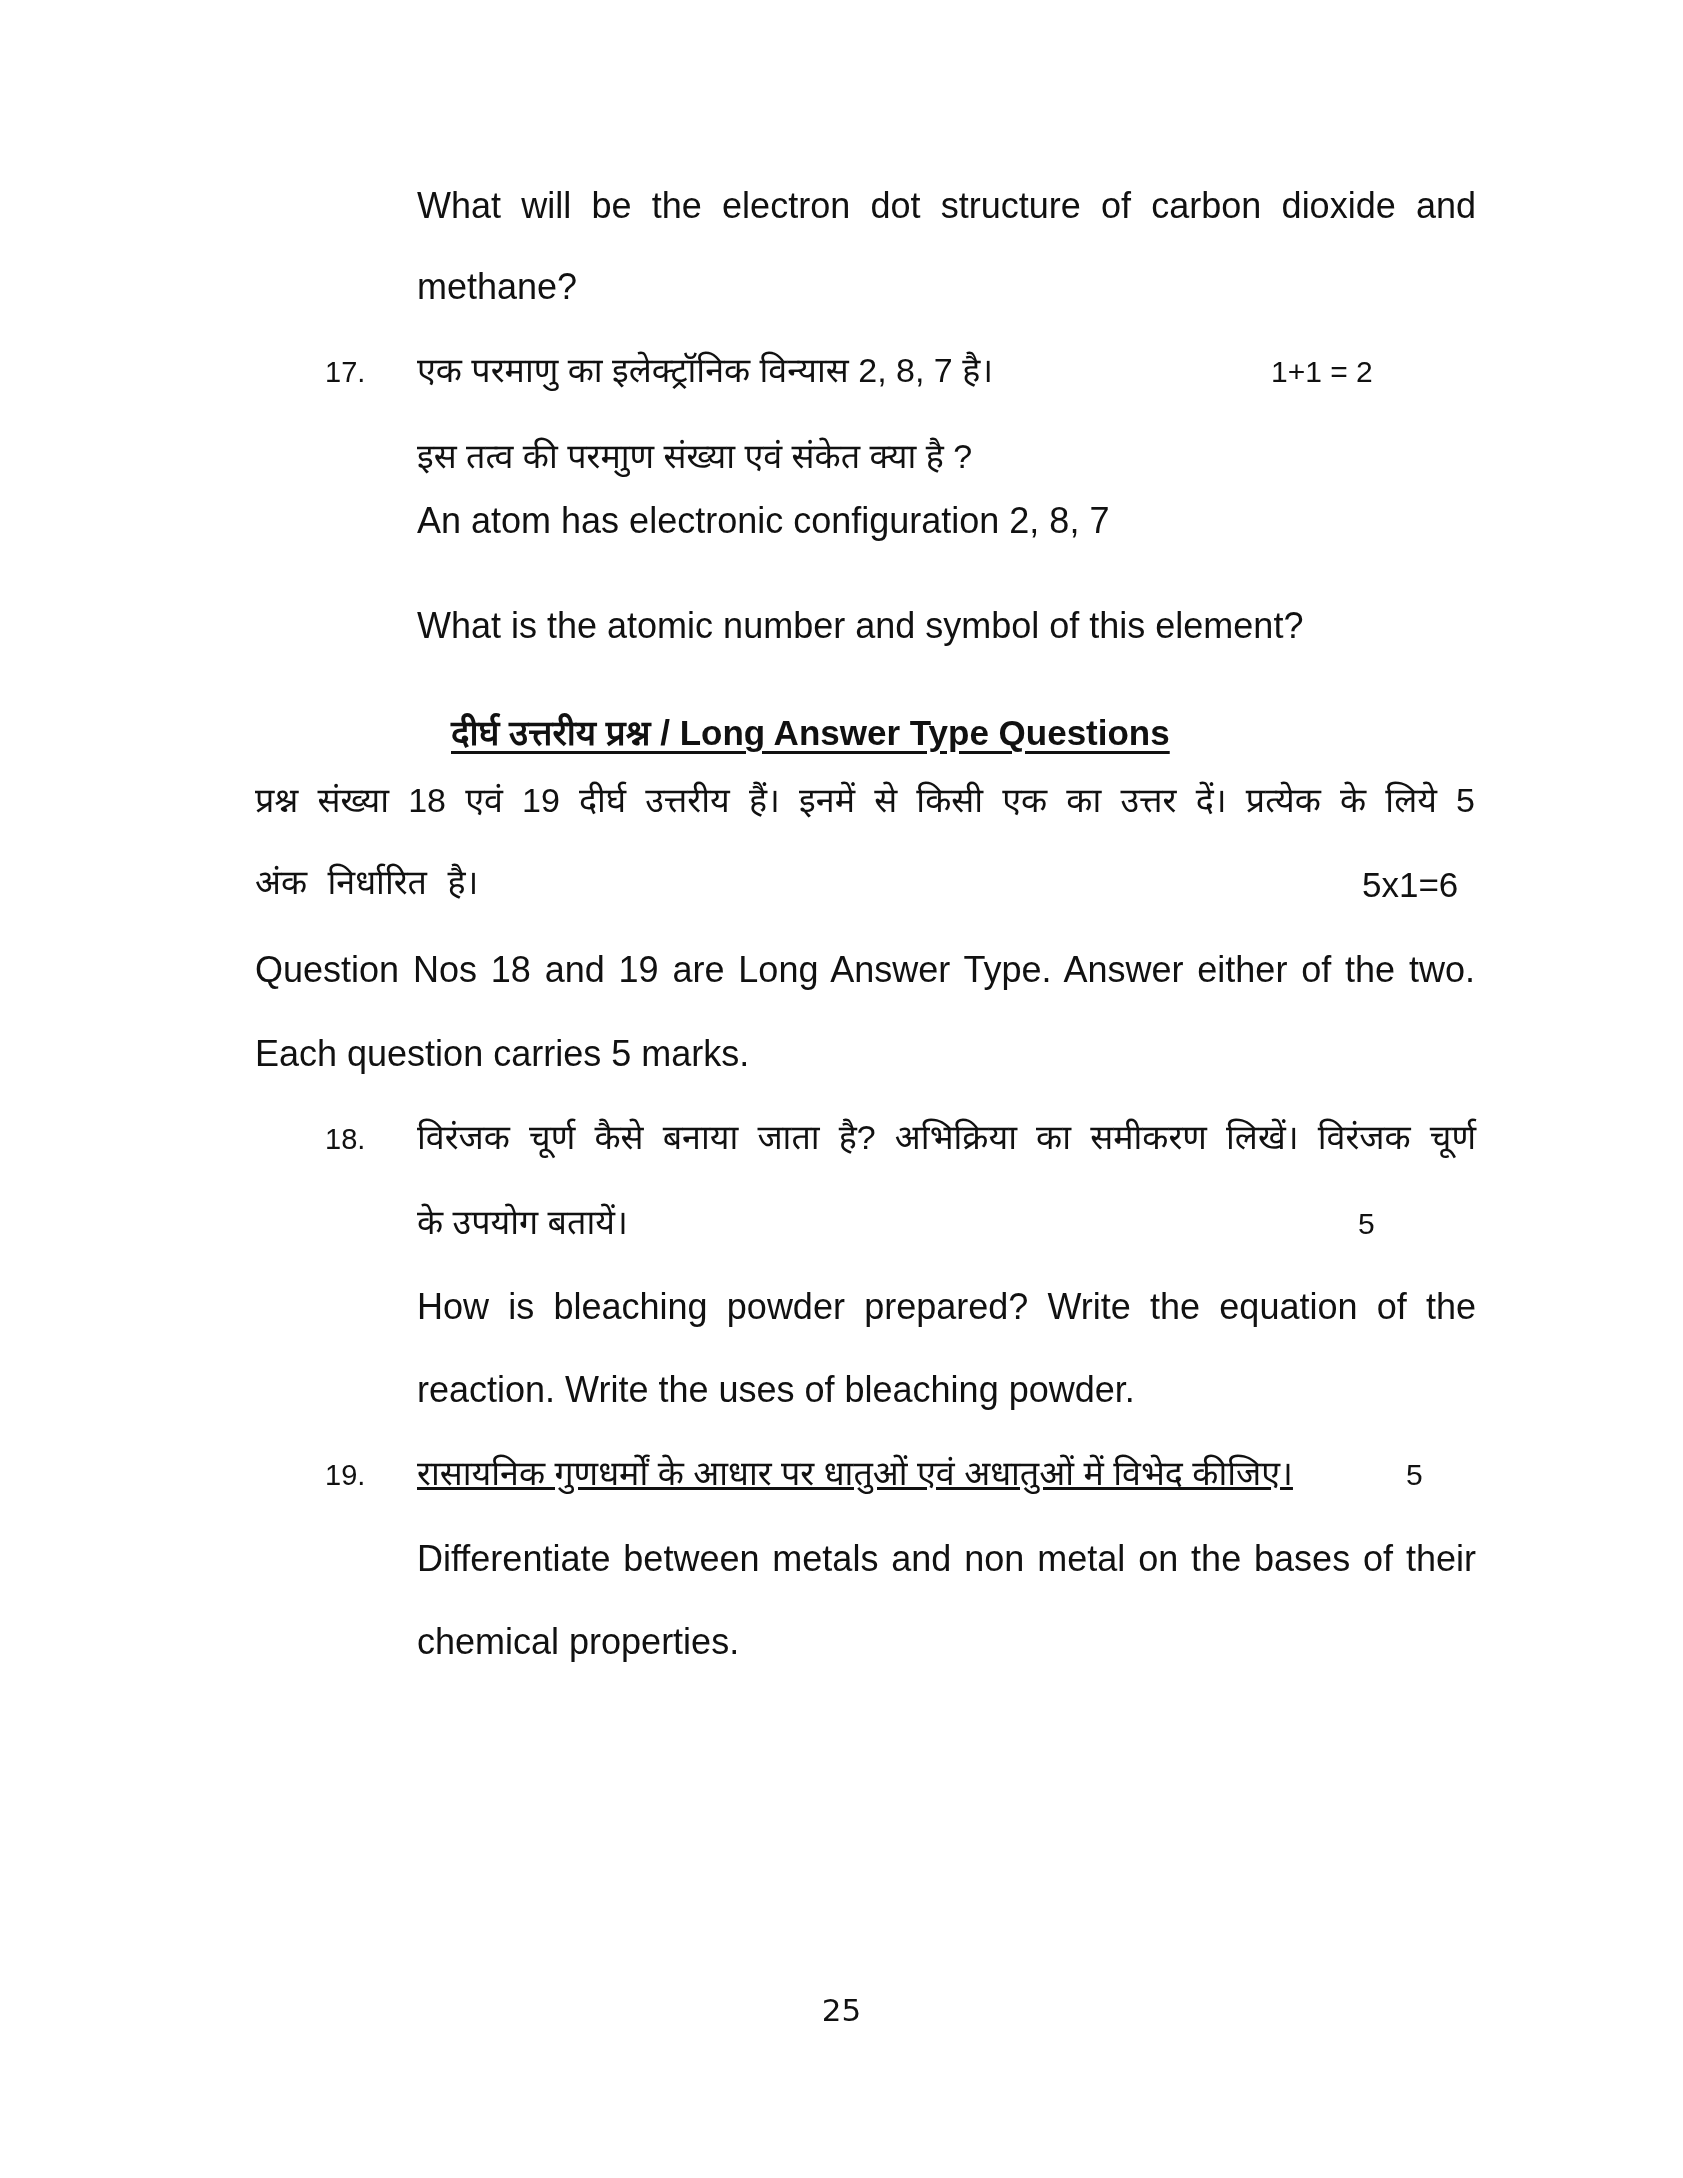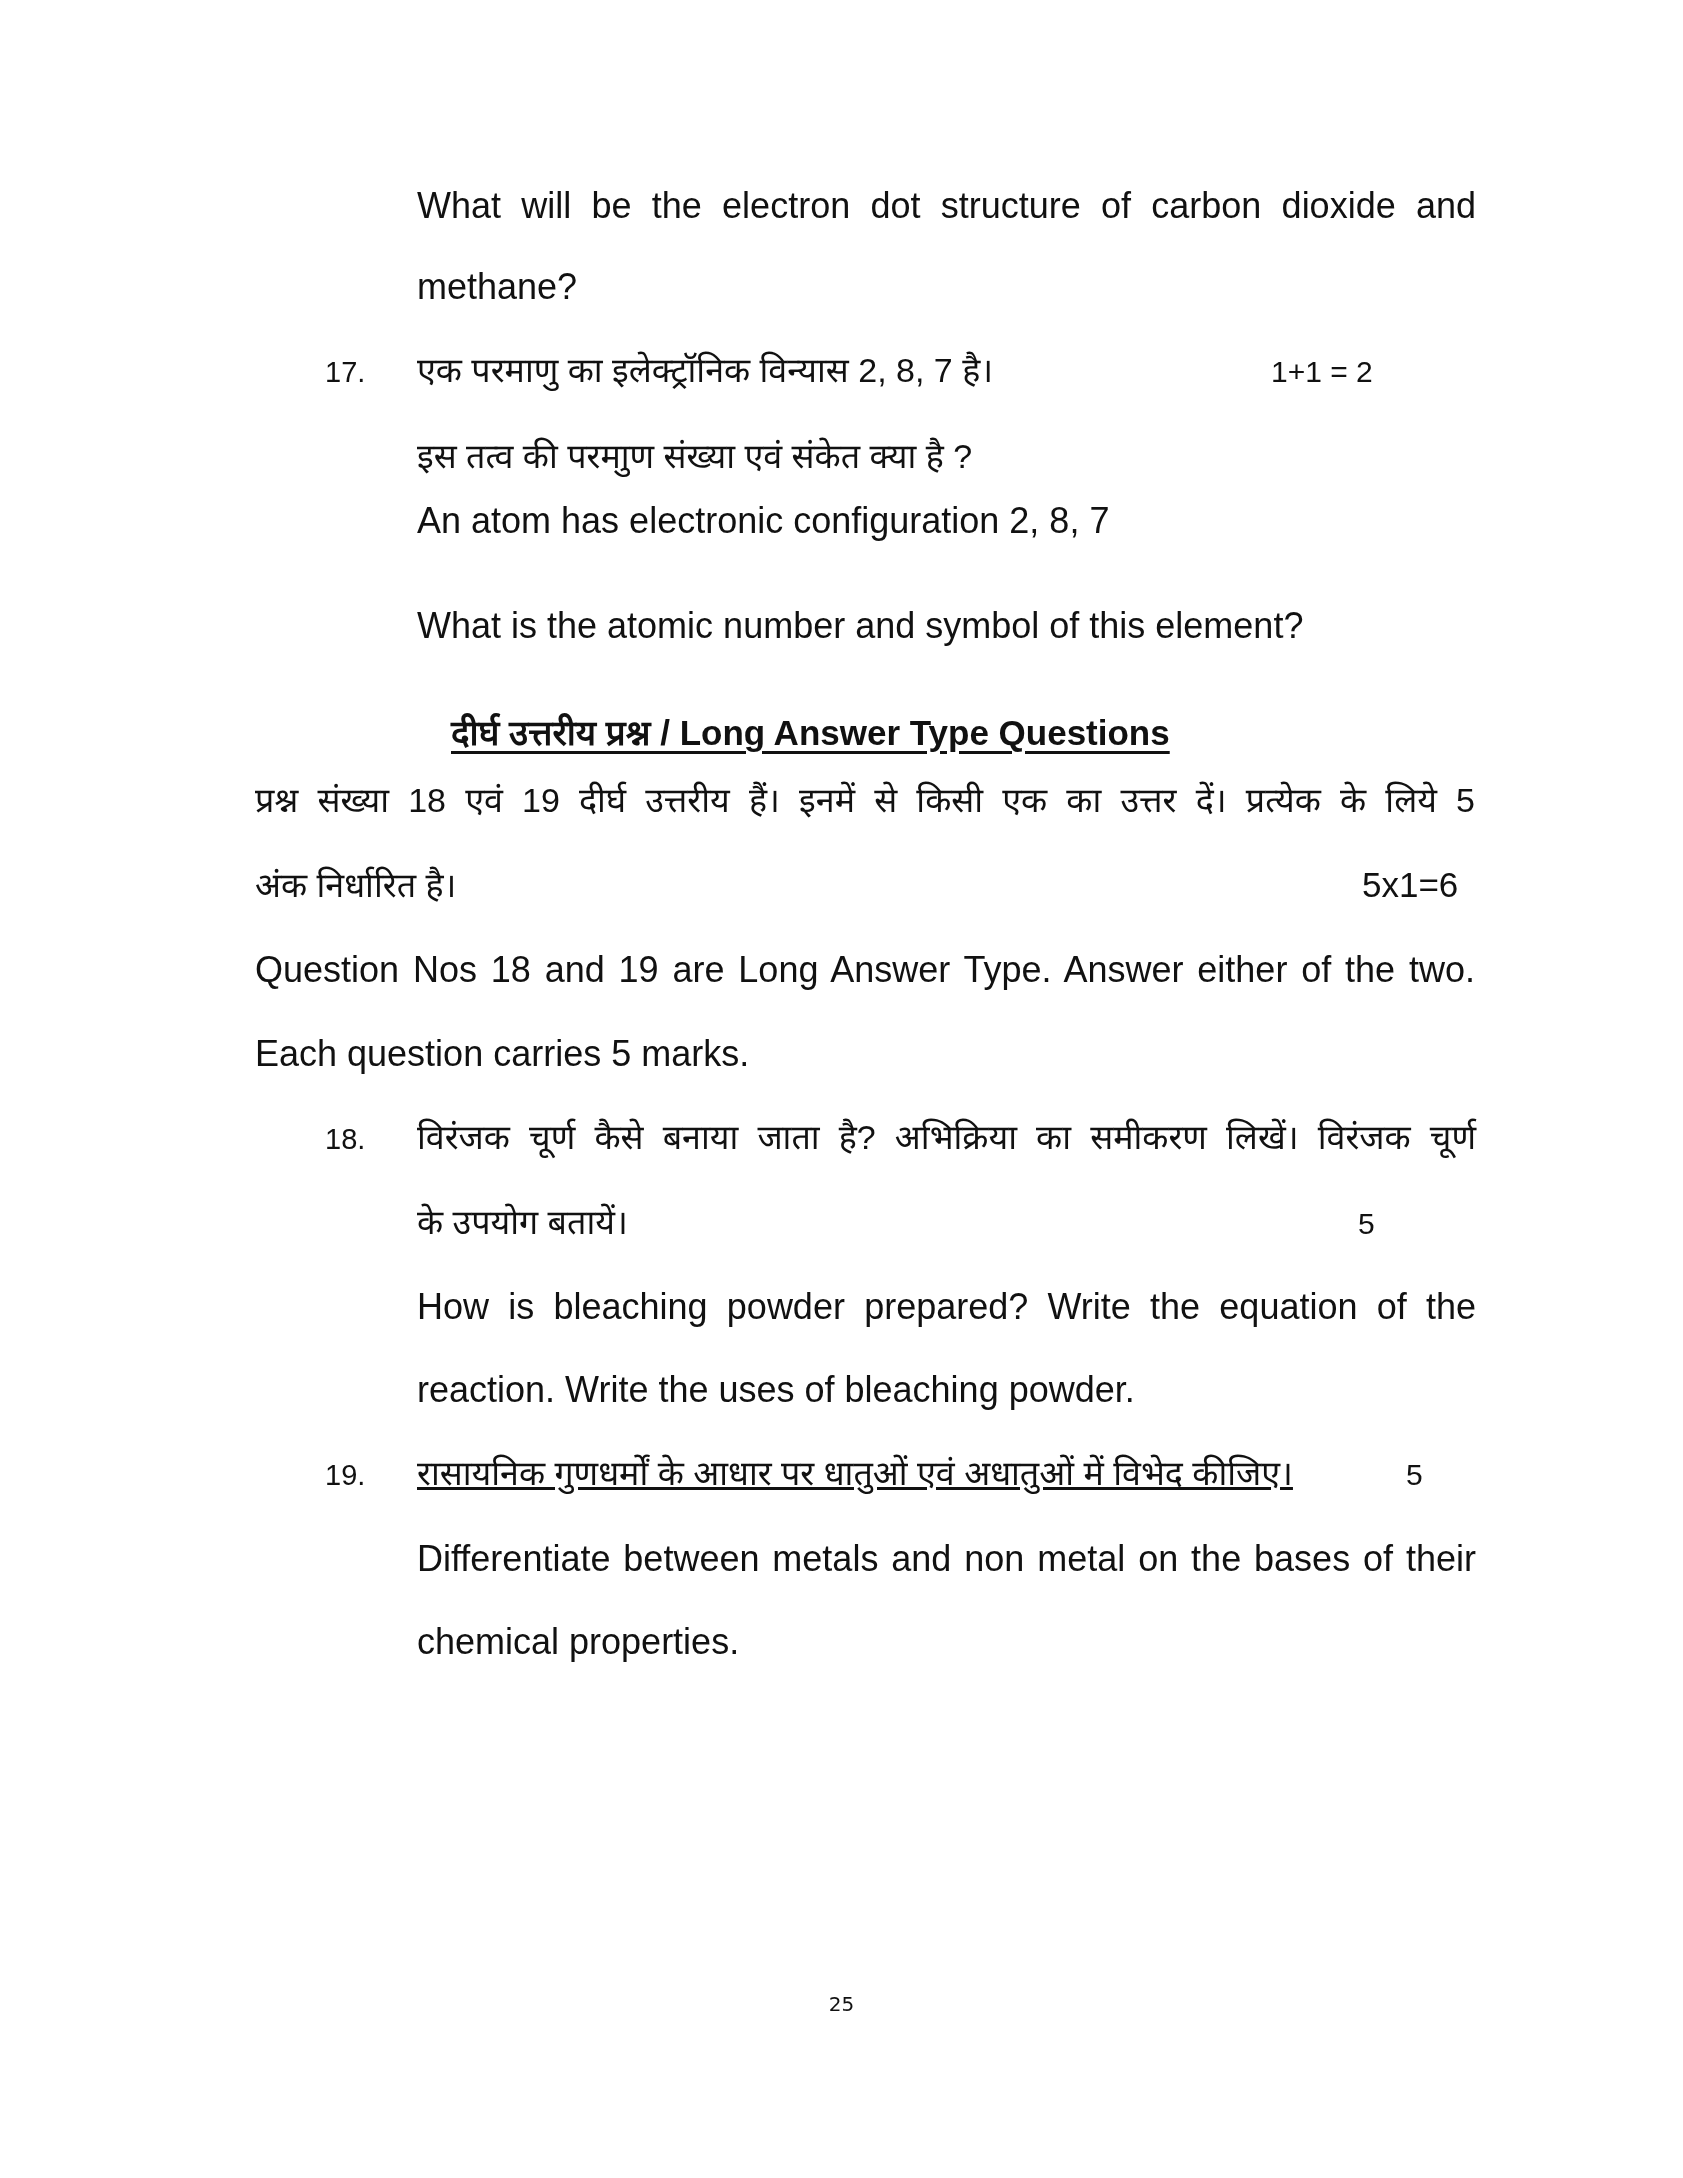--- a/index.html
+++ b/index.html
@@ -6,39 +6,39 @@
   body { width:1683px; height:2178px; position:relative; overflow:hidden;
          font-family:"Liberation Sans", sans-serif; color:#111; }
   .line { position:absolute; font-size:36px; line-height:44px; white-space:nowrap;text-align:right; }
   .just { text-align:justify; text-align-last:justify; white-space:normal; }
   .hi { font-size:34px; }
   .qnum { position:absolute; font-size:29px; line-height:44px;margin-left:22px; }
   .marks { position:absolute; font-size:30px; line-height:44px; }
   .heading { position:absolute; font-size:35px; font-weight:bold; line-height:44px;
              text-decoration:underline; text-underline-offset:6px; white-space:nowrap; left:451px; }
   .pagenum { position:absolute; left:0; width:100%; text-align:center; top:1992px;
-             font-family:"DejaVu Sans", sans-serif; font-size:20px; }
+             font-family:"DejaVu Sans", sans-serif; font-size:31px; }
 </style>
 </head>
 <body>
 
 <div class="line just" style="left:417px; top:184px; width:1059px;">What will be the electron dot structure of carbon dioxide and</div>
 <div class="line" style="left:417px; top:265px;">methane?</div>
 
 <div class="qnum" style="left:303px; top:350px;">17.</div>
 <div class="line hi" style="left:417px; top:348px;">एक परमाणु का इलेक्ट्रॉनिक विन्यास 2, 8, 7 है।</div>
 <div class="marks" style="left:1271px; top:350px;">1+1 = 2</div>
 <div class="line hi" style="left:417px; top:434px;">इस तत्व की परमाुण संख्या एवं संकेत क्या है ?</div>
 <div class="line" style="left:417px; top:499px;">An atom has electronic configuration 2, 8, 7</div>
 <div class="line" style="left:417px; top:604px;">What is the atomic number and symbol of this element?</div>
 
 <div class="heading" style="top:711px;">दीर्घ उत्तरीय प्रश्न  /  Long Answer Type Questions</div>
 
 <div class="line hi just" style="left:255px; top:778px; width:1220px;">प्रश्न संख्या 18 एवं 19 दीर्घ उत्तरीय हैं। इनमें से किसी एक का उत्तर दें। प्रत्येक के लिये 5</div>
-<div class="line hi" style="left:255px; top:863px;">अंक निर्धारित है।</div>
+<div class="line hi" style="left:255px; top:863px;font-family:Liberation Mono, monospace;">अंक निर्धारित है।</div>
 <div class="marks" style="left:1362px; top:863px; font-size:35px;">5x1=6</div>
 <div class="line just" style="left:255px; top:948px; width:1220px;">Question Nos 18 and 19 are Long Answer Type. Answer either of the two.</div>
 <div class="line" style="left:255px; top:1032px;">Each question carries 5 marks.</div>
 
 <div class="qnum" style="left:303px; top:1117px;">18.</div>
 <div class="line hi just" style="left:417px; top:1115px; width:1059px;">विरंजक चूर्ण कैसे बनाया जाता है? अभिक्रिया का समीकरण लिखें। विरंजक चूर्ण</div>
 <div class="line hi" style="left:417px; top:1200px;">के उपयोग बतायें।</div>
 <div class="marks" style="left:1358px; top:1202px;">5</div>
 <div class="line just" style="left:417px; top:1285px; width:1059px;">How is bleaching powder prepared? Write the equation of the</div>
 <div class="line" style="left:417px; top:1368px;">reaction. Write the uses of bleaching powder.</div>

